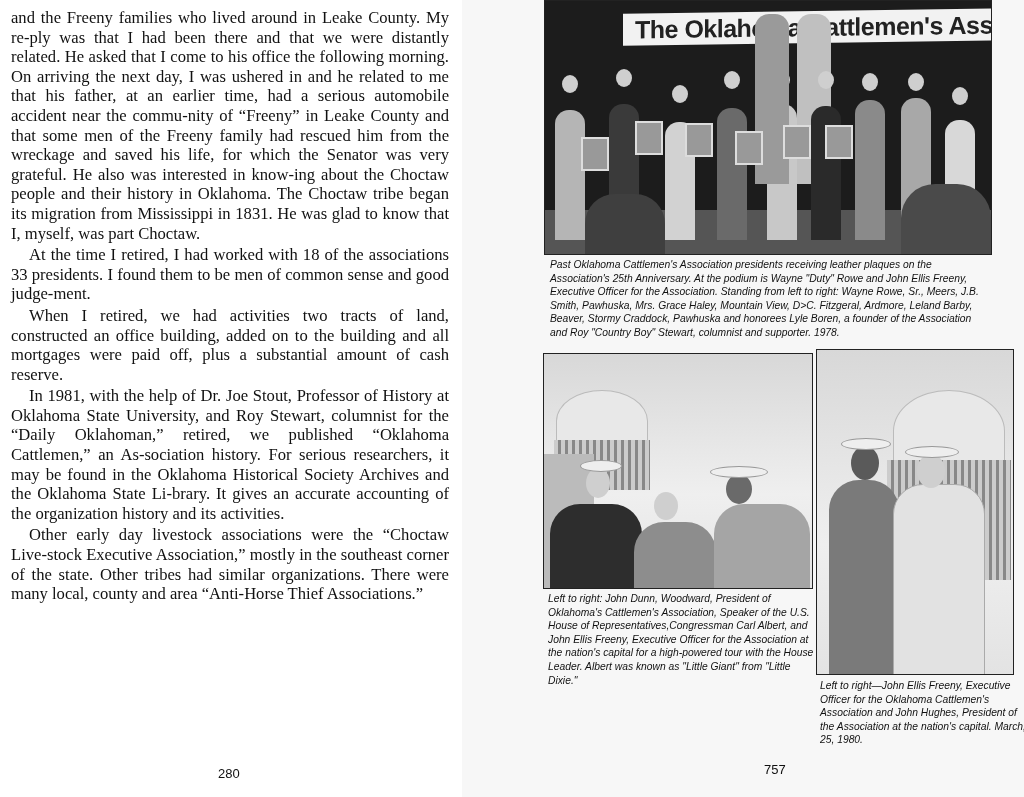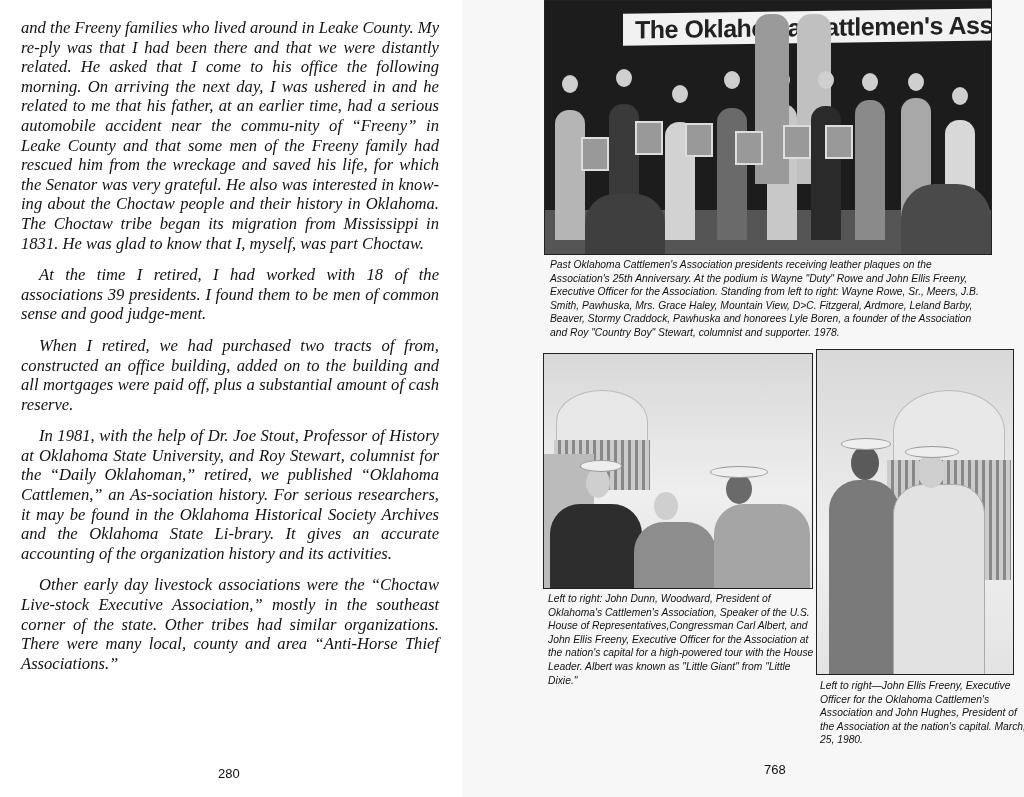--- a/index.html
+++ b/index.html
@@ -4,21 +4,21 @@
 <style>
   html, body { margin:0; padding:0; }
   body { width:1024px; height:797px; position:relative; background:#ffffff; overflow:hidden; }
   .page-left { position:absolute; left:0; top:0; width:462px; height:797px; background:#ffffff; }
   .page-right { position:absolute; left:462px; top:0; width:562px; height:797px; background:#f7f7f7; }
   .body-text {
     position:absolute; left:9px; top:6px; width:442px;
     font-family:"Liberation Serif", serif; font-size:16.6px; line-height:19.6px; color:#111;
     text-align:justify; hyphens:manual;
   }
-  .body-text p { margin:12px; text-indent:0;font-style:italic; }
+  .body-text p { margin:2px; text-indent:0; }
   .body-text p.indent { text-indent:18px; }
   .page-num { position:absolute; font-family:"Liberation Sans", sans-serif; font-size:13px; color:#111; }
   .photo { position:absolute; background:#333; border:1px solid #222; overflow:hidden; }
   .caption {
     position:absolute; font-family:"Liberation Sans", sans-serif; font-style:italic;
     font-size:10.3px; line-height:13.6px; color:#111;
   }
   
   .banner { position:absolute; left:78px; top:10px; width:372px; height:32px; background:#f2f2f2;
     font-family:"Liberation Sans", sans-serif; font-weight:bold; font-size:25px; color:#222;
@@ -32,22 +32,22 @@
   .cols { position:absolute; background:repeating-linear-gradient(90deg,#ccc 0 4px,#888 4px 7px); }
   .suit { position:absolute; border-radius:30px 30px 0 0; }
   .hat { position:absolute; height:10px; background:#eee; border-radius:50%; border:1px solid #999; }
 </style>
 </head>
 <body>
 
 <div class="page-left">
   <div class="body-text">
     <p>and the Freeny families who lived around in Leake County. My re-ply was that I had been there and that we were distantly related. He asked that I come to his office the following morning. On arriving the next day, I was ushered in and he related to me that his father, at an earlier time, had a serious automobile accident near the commu-nity of “Freeny” in Leake County and that some men of the Freeny family had rescued him from the wreckage and saved his life, for which the Senator was very grateful. He also was interested in know-ing about the Choctaw people and their history in Oklahoma. The Choctaw tribe began its migration from Mississippi in 1831. He was glad to know that I, myself, was part Choctaw.</p>
-    <p class="indent">At the time I retired, I had worked with 18 of the associations 39 presidents. I found them to be men of common sense and good judge-ment.</p>
-    <p class="indent">When I retired, we had purchased two tracts of from, constructed an office building, added on to the building and all mortgages were paid off, plus a substantial amount of cash reserve.</p>
+    <p class="indent">At the time I retired, I had worked with 18 of the associations 33 presidents. I found them to be men of common sense and good judge-ment.</p>
+    <p class="indent">When I retired, we had activities two tracts of land, constructed an office building, added on to the building and all mortgages were paid off, plus a substantial amount of cash reserve.</p>
     <p class="indent">In 1981, with the help of Dr. Joe Stout, Professor of History at Oklahoma State University, and Roy Stewart, columnist for the “Daily Oklahoman,” retired, we published “Oklahoma Cattlemen,” an As-sociation history. For serious researchers, it may be found in the Oklahoma Historical Society Archives and the Oklahoma State Li-brary. It gives an accurate accounting of the organization history and its activities.</p>
     <p class="indent">Other early day livestock associations were the “Choctaw Live-stock Executive Association,” mostly in the southeast corner of the state. Other tribes had similar organizations. There were many local, county and area “Anti-Horse Thief Associations.”</p>
   </div>
   <div class="page-num" style="left:218px; top:766px;">280</div>
 </div>
 
 <div class="page-right">
 
   <div class="photo" style="left:82px; top:0; width:446px; height:253px; background:#1c1c1c;">
     <div class="banner">The Oklahoma Cattlemen's Associatio</div>
@@ -106,14 +106,14 @@
     <div class="cols" style="left:70px; top:110px; width:124px; height:120px;"></div>
     <div class="suit" style="left:12px; top:130px; width:70px; height:194px; background:#7a7a7a;"></div>
     <div class="head" style="left:34px; top:96px; width:28px; height:34px; background:#5a5a5a;"></div>
     <div class="hat" style="left:24px; top:88px; width:48px;"></div>
     <div class="suit" style="left:76px; top:134px; width:90px; height:190px; background:#e2e2e2; border:1px solid #aaa;"></div>
     <div class="head" style="left:100px; top:104px; width:28px; height:34px;"></div>
     <div class="hat" style="left:88px; top:96px; width:52px;"></div>
   </div>
   <div class="caption" style="left:358px; top:679px; width:210px;">Left to right—John Ellis Freeny, Executive Officer for the Oklahoma Cattlemen's Association and John Hughes, President of the Association at the nation's capital. March, 25, 1980.</div>
 
-  <div class="page-num" style="left:302px; top:762px;">768</div>
+  <div class="page-num" style="left:302px; top:762px;">757</div>
 </div>
 
 </body></html>

